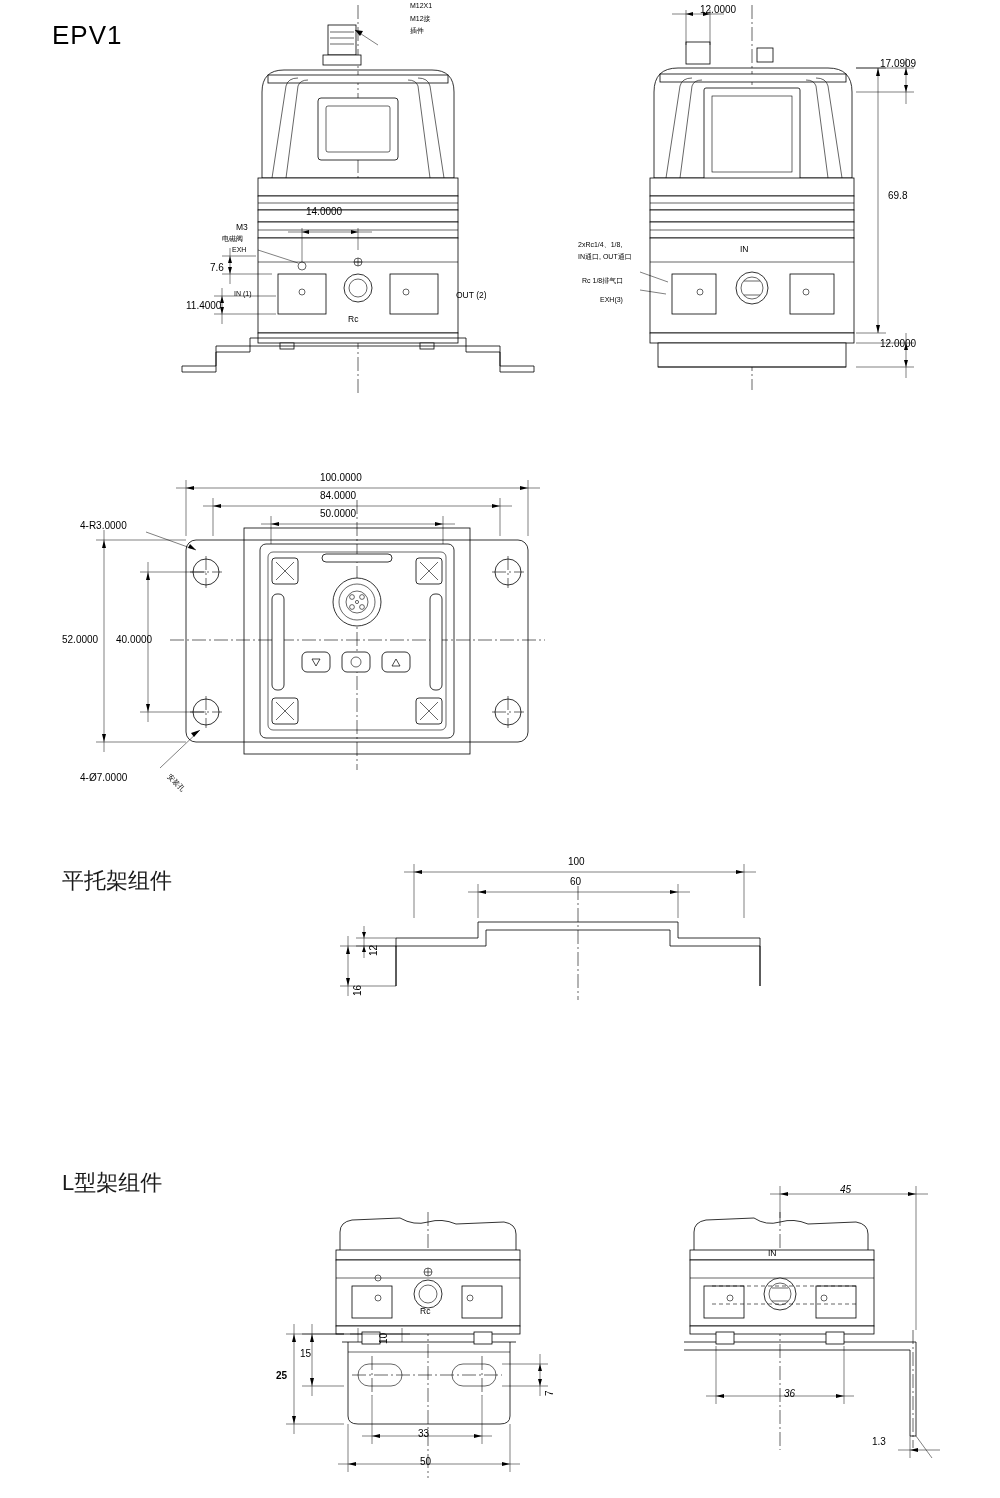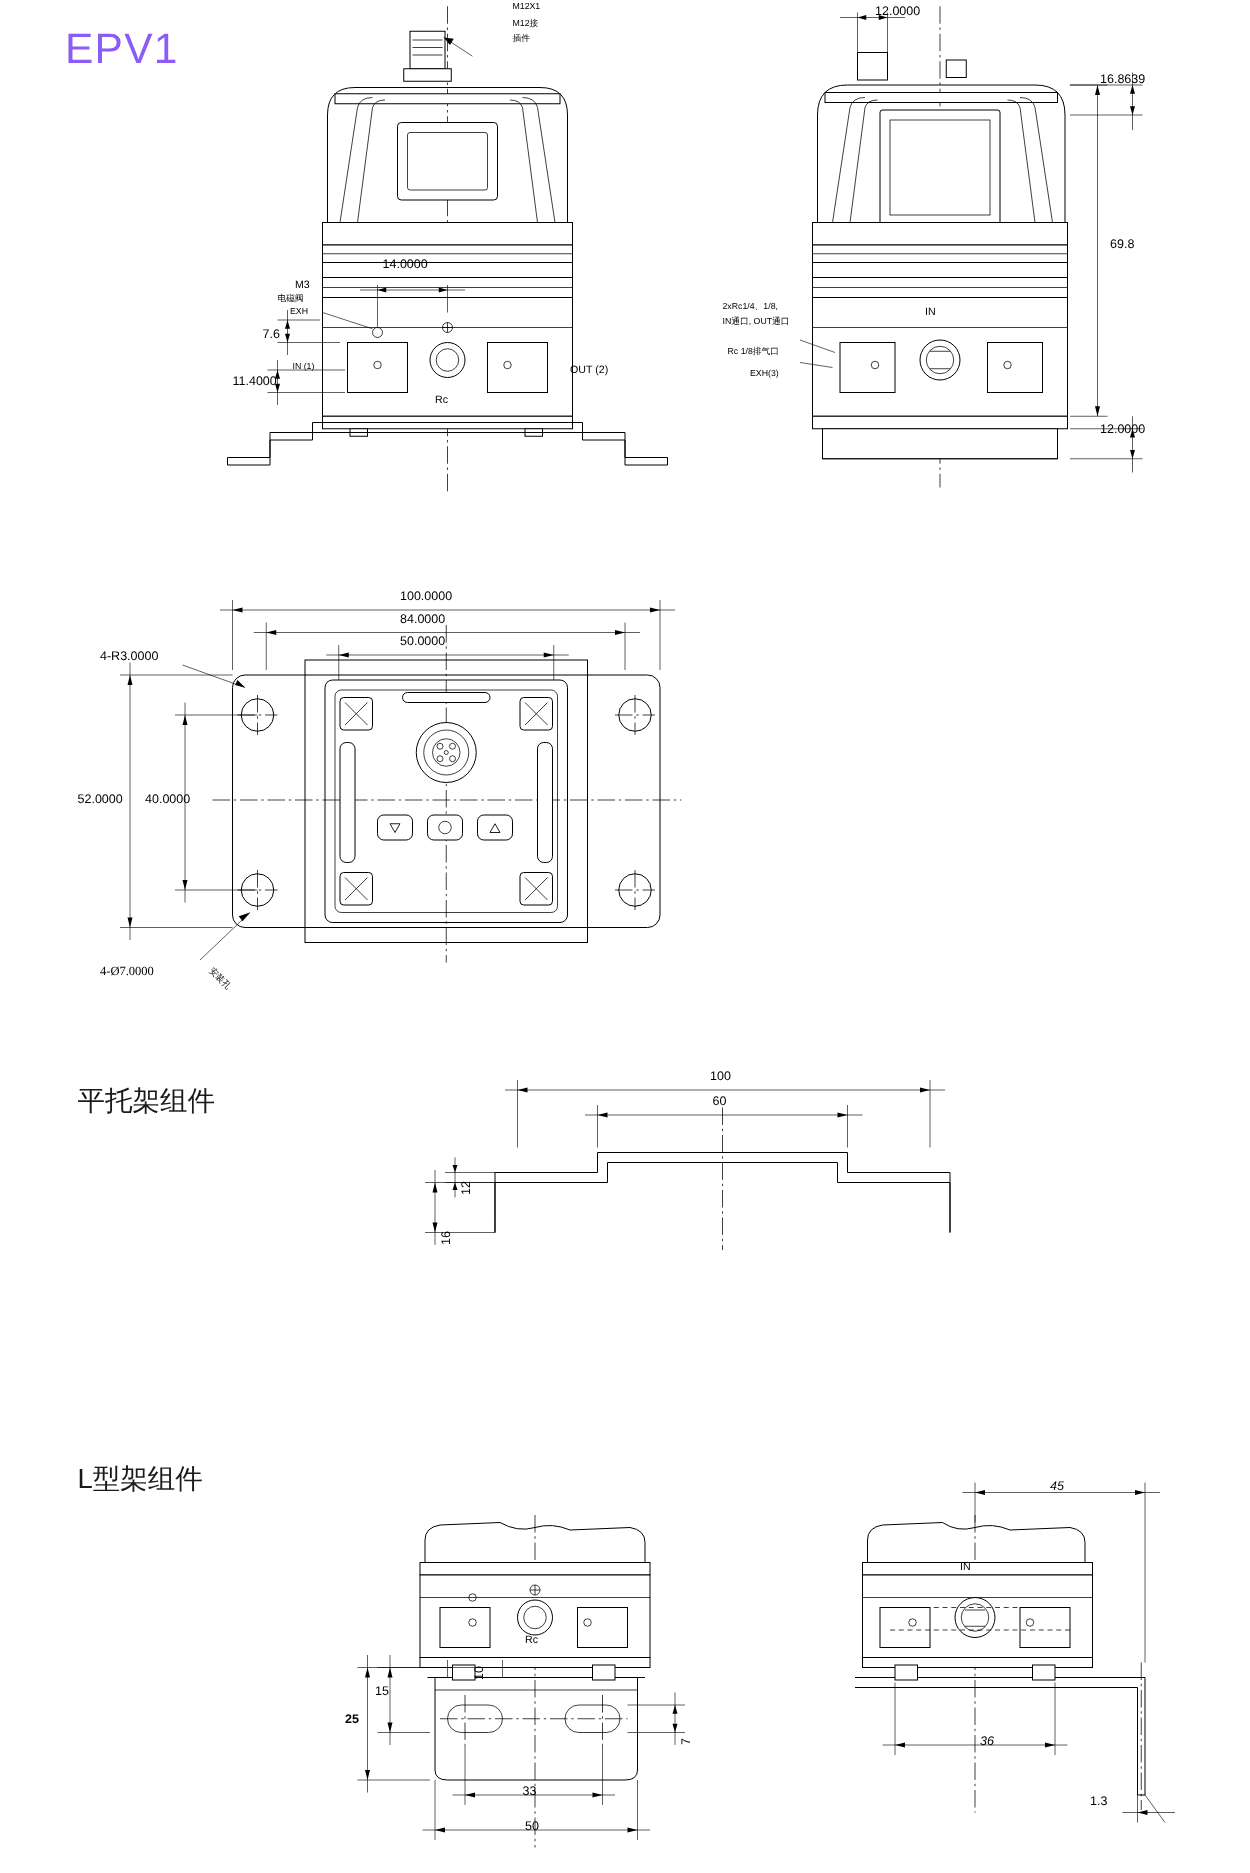--- a/index.html
+++ b/index.html
@@ -13,23 +13,23 @@
   }
   #sheet {
     position: relative;
     width: 1000px;
     height: 1498px;
     overflow: hidden;
     background: #ffffff;
   }
   .title-text {
     position: absolute;
-    font-size: 34px;
+    font-size: 26px;
     letter-spacing: 1px;
-    color: #8b5cf6;
+    color: #000000;
     white-space: nowrap;
   }
   .cn-title {
     position: absolute;
     font-size: 22px;
     color: #1a1a1a;
     white-space: nowrap;
   }
   .dim {
     position: absolute;
@@ -251,21 +251,21 @@
     <line class="ext" x1="856" y1="367" x2="914" y2="367"></line>
     <line class="ext" x1="906" y1="333" x2="906" y2="378"></line>
     <polygon points="906,343 904,350 908,350" fill="#000"></polygon>
     <polygon points="906,367 904,360 908,360" fill="#000"></polygon>
 
     <line class="ext" x1="640" y1="272" x2="668" y2="282"></line>
     <line class="ext" x1="640" y1="290" x2="666" y2="294"></line>
   </svg>
 
   <div class="dim" style="left:700px; top:4px;">12.0000</div>
-  <div class="dim" style="left:880px; top:58px;">16.8639</div>
+  <div class="dim" style="left:880px; top:58px;">17.0909</div>
   <div class="dim" style="left:888px; top:190px;">69.8</div>
   <div class="dim" style="left:880px; top:338px;">12.0000</div>
   <div class="dim small" style="left:740px; top:244px;">IN</div>
   <div class="dim tiny" style="left:578px; top:240px;">2xRc1/4、1/8,</div>
   <div class="dim tiny" style="left:578px; top:252px;">IN通口, OUT通口</div>
   <div class="dim tiny" style="left:582px; top:276px;">Rc 1/8排气口</div>
   <div class="dim tiny" style="left:600px; top:296px;">EXH(3)</div>
 
   <svg width="1000" height="1498">
 
@@ -362,21 +362,21 @@
     <line class="ext" x1="160" y1="768" x2="200" y2="730"></line>
     <polygon points="200,730 194,737 191,733" fill="#000"></polygon>
   </svg>
 
   <div class="dim" style="left:320px; top:472px;">100.0000</div>
   <div class="dim" style="left:320px; top:490px;">84.0000</div>
   <div class="dim" style="left:320px; top:508px;">50.0000</div>
   <div class="dim" style="left:62px; top:634px;">52.0000</div>
   <div class="dim" style="left:116px; top:634px;">40.0000</div>
   <div class="dim" style="left:80px; top:520px;">4-R3.0000</div>
-  <div class="dim" style="left:80px; top:772px;font-family:Liberation Serif, serif;">4-Ø7.0000</div>
+  <div class="dim" style="left:80px; top:772px;">4-Ø7.0000</div>
   <div class="dim tiny rot45" style="left:172px; top:772px;">安装孔</div>
 
   <div class="cn-title" style="left:62px; top:866px;">平托架组件</div>
 
   <svg width="1000" height="1498">
     <line class="ctr" x1="578" y1="886" x2="578" y2="1000"></line>
 
     <path class="ln" d="M396,978 L396,938 L478,938 L478,922 L678,922 L678,938 L760,938 L760,978"></path>
     <path class="ln" d="M396,986 L396,946 L486,946 L486,930 L670,930 L670,946 L760,946 L760,986"></path>
     <line class="ln" x1="396" y1="978" x2="396" y2="986"></line>

